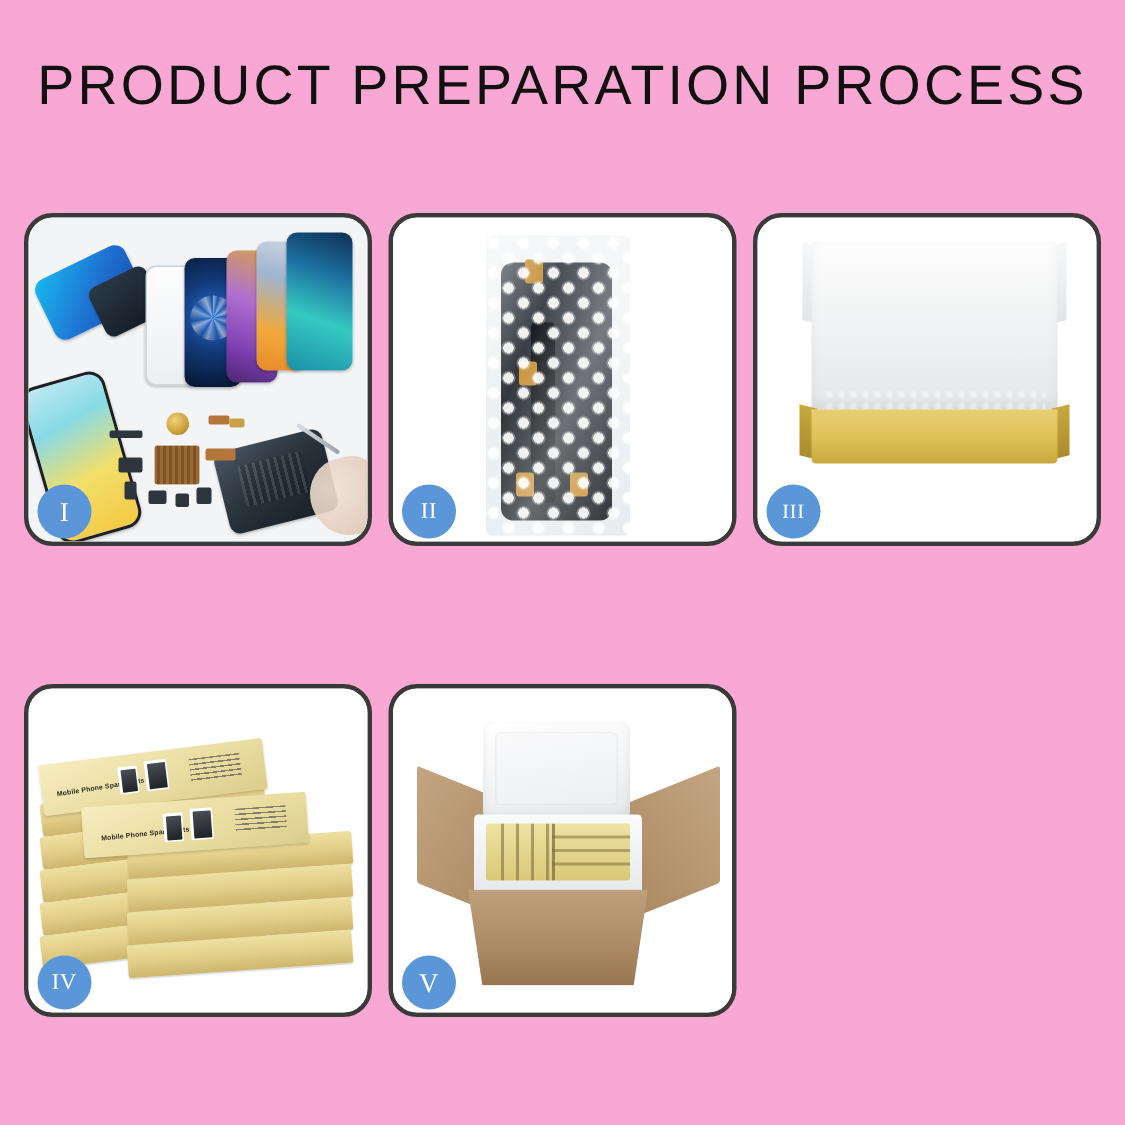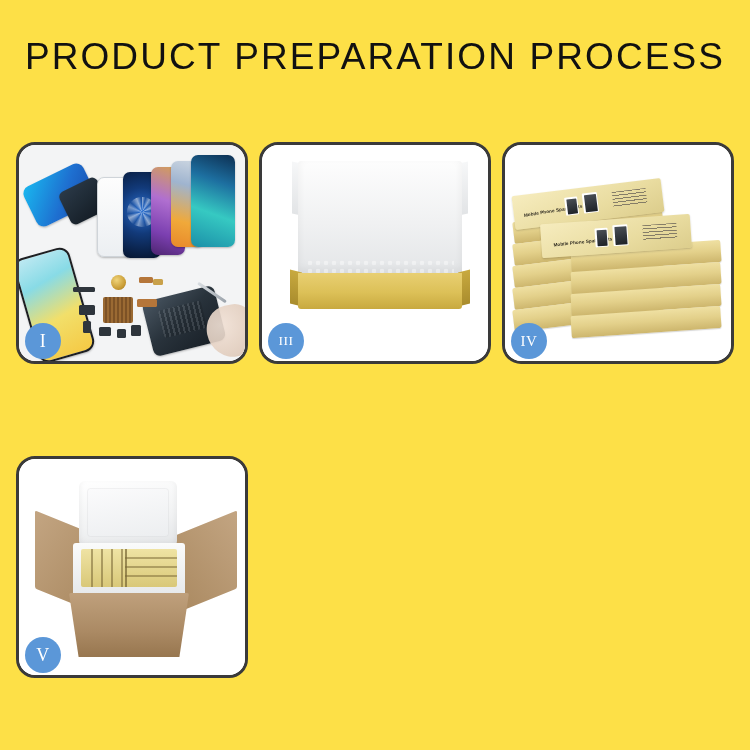--- a/index.html
+++ b/index.html
@@ -12,21 +12,21 @@
     height: 750px;
     overflow: hidden;
     font-family: "Liberation Sans", sans-serif;
     -webkit-font-smoothing: antialiased;
   }
 
   .page {
     position: relative;
     width: 750px;
     height: 750px;
-    background: #fde047;
+    background: #f9a8d4;
   }
 
   
   .header {
     position: absolute;
     top: 38px;
     left: 0;
     width: 750px;
     text-align: center;
   }
@@ -486,20 +486,35 @@
         <span class="chip" style="left:80px; top:182px; width:12px; height:9px;"></span>
         <span class="chip" style="left:98px; top:184px; width:9px; height:9px;"></span>
         <span class="chip" style="left:112px; top:180px; width:10px; height:11px;"></span>
         <span class="chip copper" style="left:118px; top:154px; width:20px; height:8px;"></span>
         <span class="tweezer" style="left:176px; top:146px;"></span>
         <span class="hand"></span>
       </div>
       <div class="badge">I</div>
     </div>
 
+    <div class="panel">
+      <div class="panel-inner p2">
+        <div class="bag">
+          <span class="item"></span>
+          <span class="flex"></span>
+          <span class="tab" style="left:26px; top:16px;"></span>
+          <span class="tab" style="left:22px; top:84px;"></span>
+          <span class="tab" style="left:20px; top:158px;"></span>
+          <span class="tab" style="left:56px; top:158px;"></span>
+          <span class="bubbles"></span>
+          <span class="sheen"></span>
+        </div>
+      </div>
+      <div class="badge wide">II</div>
+    </div>
 
     <div class="panel">
       <div class="panel-inner p3">
         <div class="b3-lidflap-l"></div>
         <div class="b3-lidflap-r"></div>
         <div class="b3-lid"></div>
         <div class="b3-foam"></div>
         <div class="b3-side-l"></div>
         <div class="b3-side-r"></div>
         <div class="b3-front"></div>

